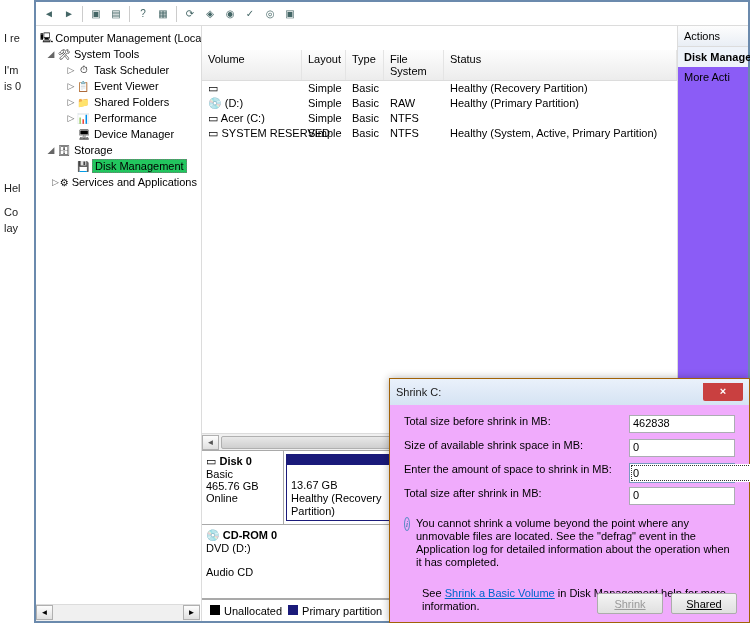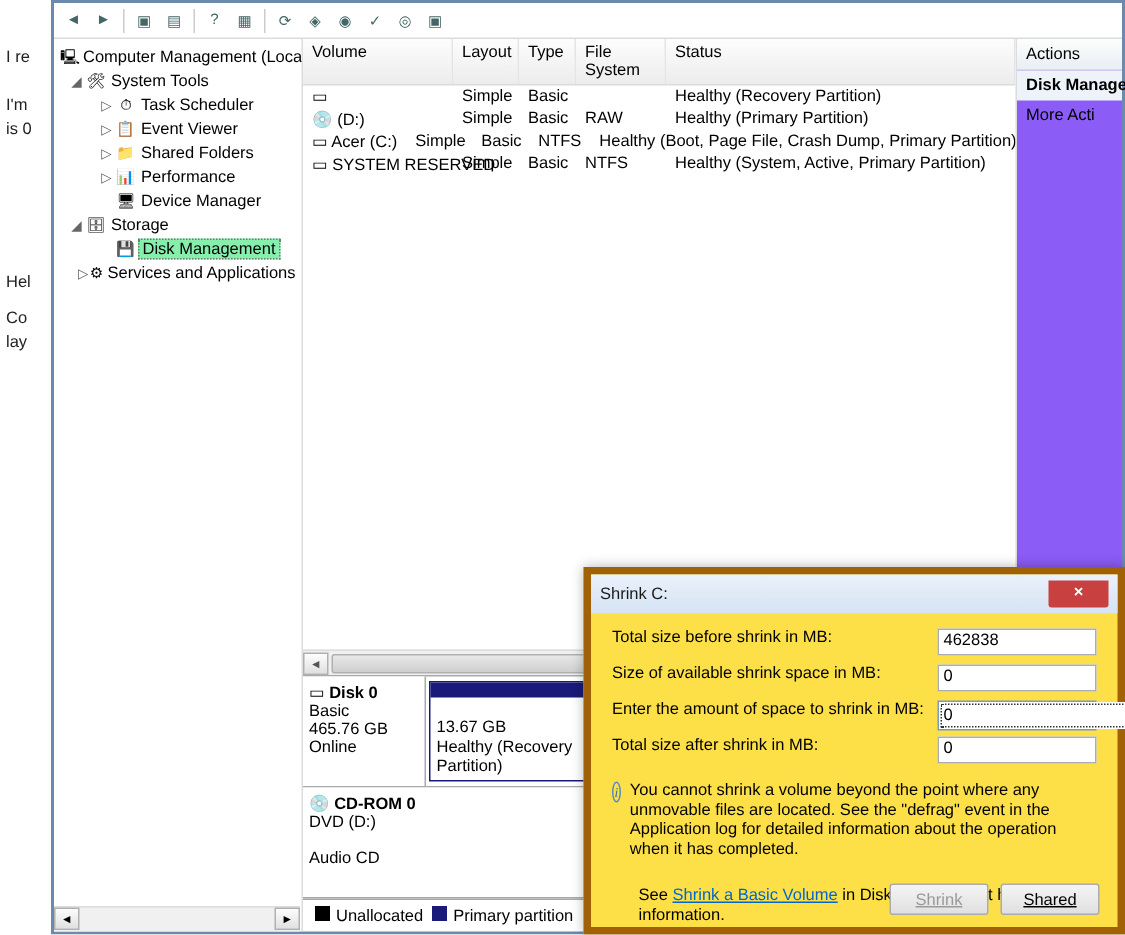--- a/index.html
+++ b/index.html
@@ -6,25 +6,25 @@
 body{background:#fff;width:750px;height:623px;overflow:hidden;position:relative;}
 .bg-text{position:absolute;top:30px;left:4px;color:#222;line-height:16px;}
 .frame{position:absolute;top:0;left:34px;right:0;bottom:0;border:2px solid #6b8aad;background:#fff;}
 .toolbar{height:24px;background:#fff;border-bottom:1px solid #dcdcdc;display:flex;align-items:center;padding:0 4px;gap:2px;}
 .tb-btn{width:18px;height:18px;display:flex;align-items:center;justify-content:center;color:#466;font-size:10px;}
 .tb-sep{width:1px;height:16px;background:#ccc;margin:0 2px;}
 .main{display:flex;height:calc(100% - 24px);}
 .tree{width:166px;border-right:1px solid #dcdcdc;padding:4px 2px;overflow:hidden;}
 .tree-item{display:flex;align-items:center;height:16px;white-space:nowrap;padding-left:2px;}
 .tree-item span.lbl{padding:0 2px;}
-.tree-item.sel span.lbl{background:#86efac;border:1px dotted #777;}
+.tree-item.sel span.lbl{background:#22c55e;border:1px dotted #777;}
 .expander{width:10px;text-align:center;color:#666;font-size:9px;}
 .ticon{width:16px;height:14px;display:flex;align-items:center;justify-content:center;font-size:10px;}
 .center{flex:1;display:flex;flex-direction:column;border-right:1px solid #dcdcdc;overflow:hidden;}
-.vols{flex:1;overflow:hidden;}
+.vols{flex:1;overflow:hidden;margin-top:24px;}
 .vol-head{display:flex;background:#fff;border-bottom:1px solid #dcdcdc;}
 .vol-head div{padding:3px 6px;border-right:1px solid #e4e4e4;background:linear-gradient(#fdfdfd,#ececec);}
 .vol-row{display:flex;}
 .vol-row div{padding:1px 6px;white-space:nowrap;}
 .c-vol{width:100px}.c-lay{width:44px}.c-typ{width:38px}.c-fs{width:60px}.c-st{flex:1}
 .hscroll{height:17px;background:#f0f0f0;border-top:1px solid #dcdcdc;position:relative;display:flex;align-items:center;}
 .hscroll .ar{width:17px;height:15px;background:linear-gradient(#fdfdfd,#e0e0e0);border:1px solid #b0b0b0;text-align:center;font-size:8px;color:#555;line-height:13px;}
 .hscroll .thumb{height:13px;background:linear-gradient(#e8e8e8,#cfcfcf);border:1px solid #b0b0b0;border-radius:2px;}
 .disks{border-top:1px solid #a9a9a9;}
 .disk-row{display:flex;border-bottom:1px solid #a9a9a9;height:74px;}
@@ -32,21 +32,21 @@
 .disk-label b{font-weight:bold;}
 .part{border:1px solid #1a1a7a;margin:3px 2px;display:flex;flex-direction:column;}
 .part .top{height:12px;background:#1a1a7a;}
 .part .body{flex:1;padding:2px 4px;font-size:10px;line-height:12px;}
 .hatch{background:repeating-linear-gradient(45deg,#fff,#fff 3px,#d8d8e8 3px,#d8d8e8 5px);}
 .legend{height:22px;border-top:1px solid #a9a9a9;display:flex;align-items:center;padding:0 8px;gap:6px;}
 .legend .sw{width:10px;height:10px;display:inline-block;margin-right:4px;}
 .actions{width:70px;background:#8b5cf6;}
 .actions-h{padding:4px 6px;background:linear-gradient(#fdfdfd,#e9eef5);border-bottom:1px solid #dcdcdc;font-weight:normal;}
 .actions-item{padding:4px 6px;white-space:nowrap;}
-.dlg{position:absolute;left:389px;top:378px;right:0;bottom:0;background:#fde047;border:5px solid #a16207;box-shadow:0 0 8px rgba(0,0,0,0.3);}
+.dlg{position:absolute;left:389px;top:378px;right:0;bottom:0;background:#f0abfc;border:1px solid #a16207;box-shadow:0 0 8px rgba(0,0,0,0.3);}
 .dlg-title{height:26px;background:linear-gradient(#eaf1fb,#d5e3f3);display:flex;align-items:center;padding:0 6px;color:#1a1a1a;}
 .dlg-title .x{margin-left:auto;width:40px;height:18px;background:#c94040;color:#fff;text-align:center;line-height:16px;font-weight:bold;border-radius:0 0 2px 2px;}
 .dlg-body{padding:10px 14px 6px 14px;}
 .dlg-row{display:flex;height:24px;}
 .dlg-row label{flex:1;}
 .dlg-row .val{width:106px;border:1px solid #abadb3;background:#fff;height:18px;padding:1px 3px;}
 .dlg-row .spin{width:106px;border:1px solid #7a9ac0;background:#fff;height:20px;display:flex;}
 .dlg-row .spin input{border:0;flex:1;padding:1px 3px;outline:1px dotted #333;outline-offset:-2px;}
 .info{display:flex;gap:6px;margin-top:6px;font-size:10.5px;line-height:13px;}
 .info .i{width:14px;height:14px;border:1px solid #5a8ac6;border-radius:50%;color:#3a6ea5;text-align:center;font-style:italic;font-family:Georgia;font-size:9px;line-height:12px;}
@@ -157,21 +157,20 @@
             <div class="c-lay">Simple</div>
             <div class="c-typ">Basic</div>
             <div class="c-fs">RAW</div>
             <div class="c-st">Healthy (Primary Partition)</div>
           </div>
         <div class="vol-row">
             <div class="c-vol">▭ <span>Acer (C:)</span></div>
             <div class="c-lay">Simple</div>
             <div class="c-typ">Basic</div>
             <div class="c-fs">NTFS</div>
-            <div class="c-st">Healthy (Boot, Page File, Crash Dump, Primary Partition)</div>
           </div>
         <div class="vol-row">
             <div class="c-vol">▭ <span>SYSTEM RESERVED</span></div>
             <div class="c-lay">Simple</div>
             <div class="c-typ">Basic</div>
             <div class="c-fs">NTFS</div>
             <div class="c-st">Healthy (System, Active, Primary Partition)</div>
           </div>
       </div>
       <div class="hscroll">

